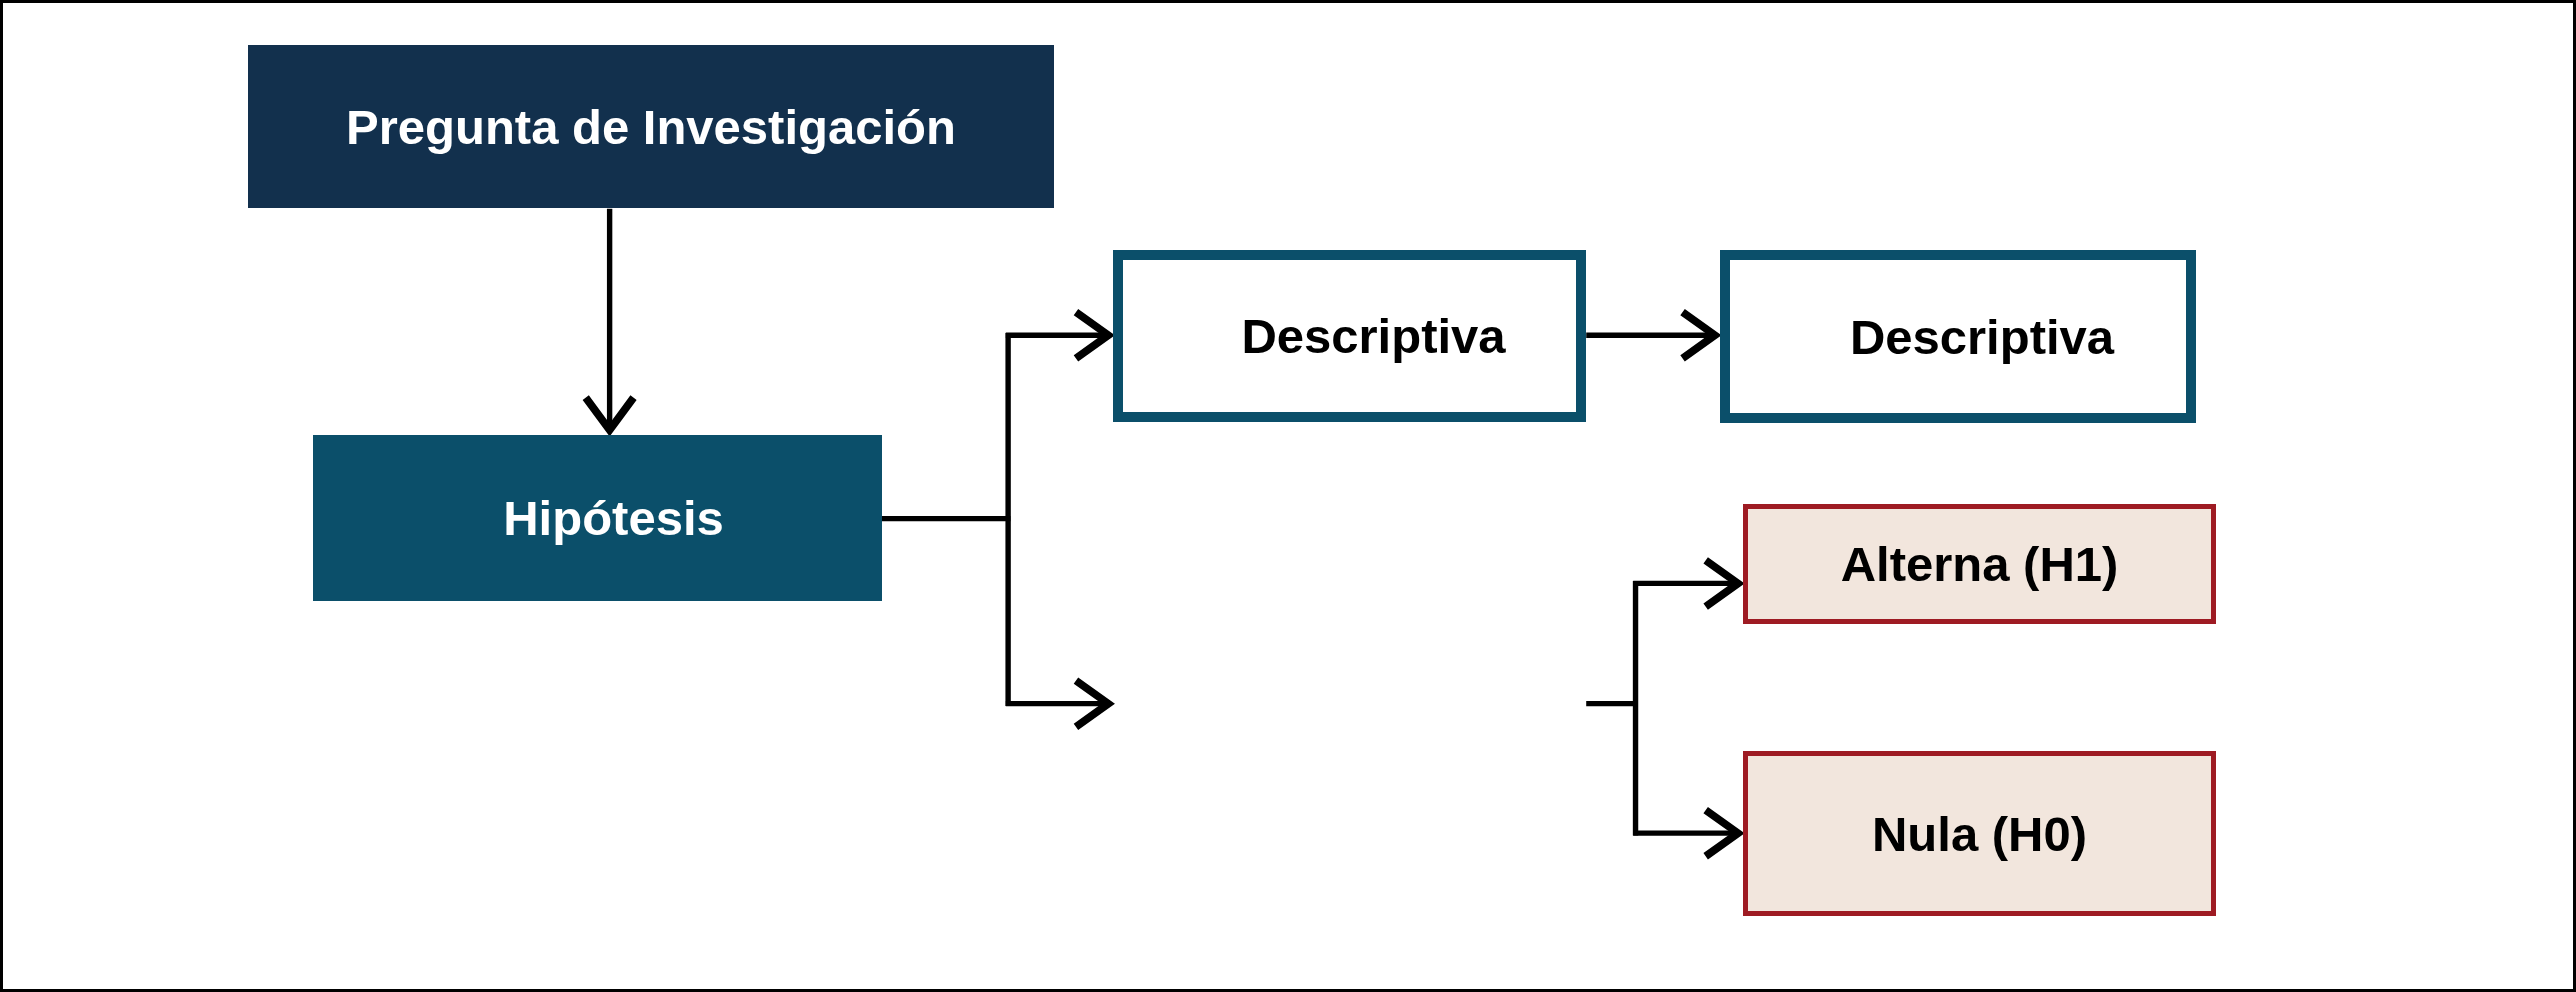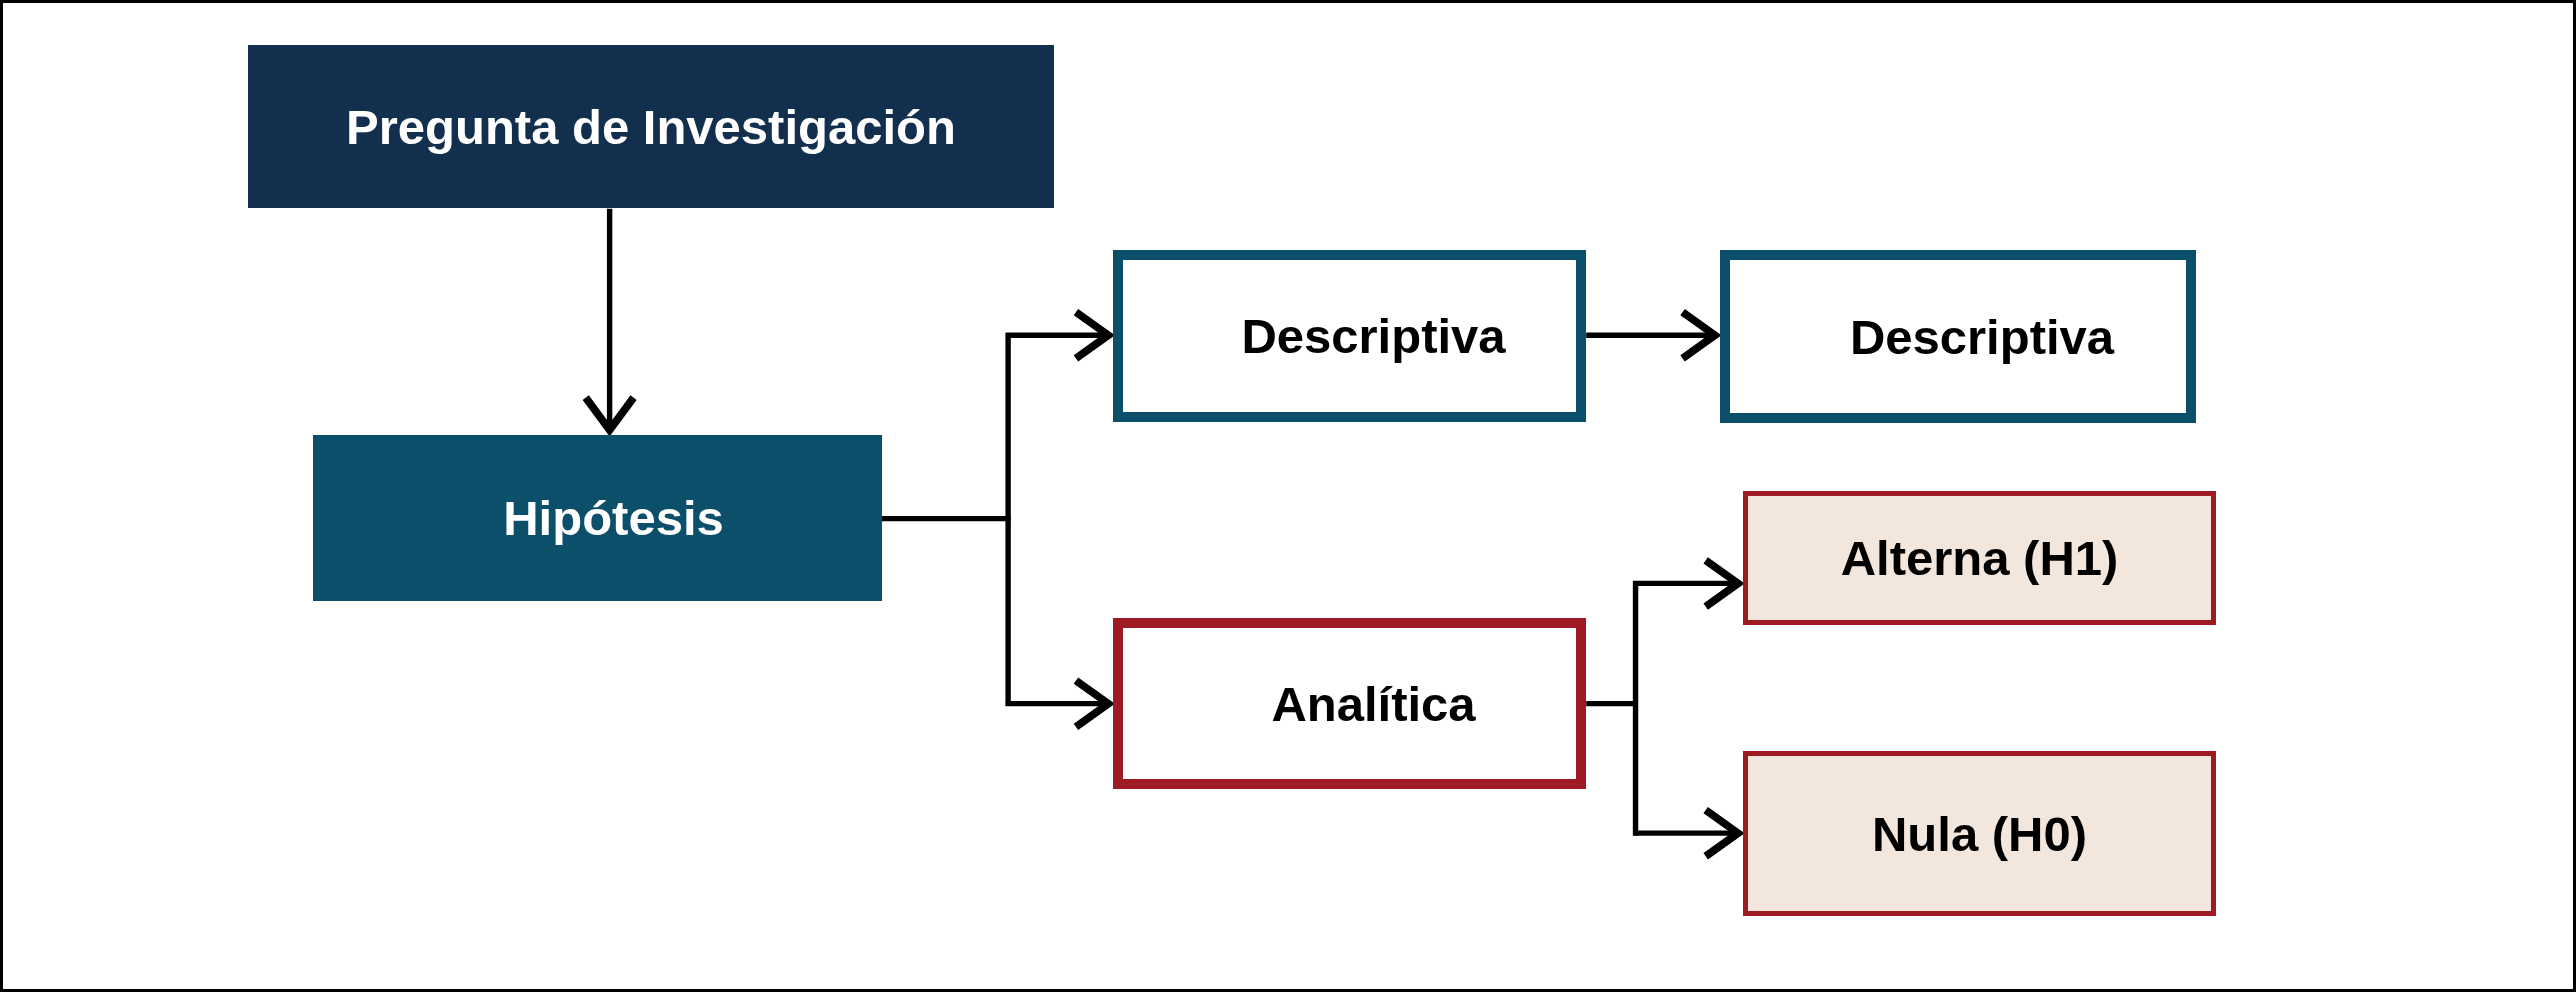--- a/index.html
+++ b/index.html
@@ -33,21 +33,21 @@
   }
   .node.border-thick { border-width: 10px; border-style: solid; padding-left: 48px; }
   .node.border-thin  { border-width: 5.4px;  border-style: solid; }
 
   
   .n-pregunta     { left: 245px;  top: 42px;  width: 806px; height: 163px; }
   .n-hipotesis    { left: 310px;  top: 432px; width: 569px;  height: 166px; padding-left: 32px; }
   .n-descriptiva1 { left: 1110px; top: 247px; width: 473px;  height: 172px; }
   .n-descriptiva2 { left: 1717px; top: 247px; width: 476px;  height: 173px; }
   .n-analitica    { left: 1110px; top: 615px; width: 473px;  height: 171px; }
-  .n-alterna      { left: 1740px; top: 488px; width: 473px;  height: 134px; }
+  .n-alterna      { left: 1740px; top: 501px; width: 473px;  height: 120px; }
   .n-nula         { left: 1740px; top: 748px; width: 473px;  height: 165px; }
 
   .edge-line    { stroke: #000000; stroke-width: 7px; fill: none; }
   .edge-chevron { stroke: #000000; stroke-width: 10px; fill: none; stroke-linejoin: miter; }
 </style>
 </head>
 <body>
 
 <div class="canvas" style="border-color: rgb(0, 0, 0); background: rgb(255, 255, 255);">
 
@@ -103,23 +103,20 @@
   </div>
 
   <div class="node border-thick n-descriptiva1" style="background: rgb(255, 255, 255); color: rgb(0, 0, 0); border-color: rgb(11, 79, 106);">
     <span>Descriptiva</span>
   </div>
 
   <div class="node border-thick n-descriptiva2" style="background: rgb(255, 255, 255); color: rgb(0, 0, 0); border-color: rgb(11, 79, 106);">
     <span>Descriptiva</span>
   </div>
 
-  <div class="node border-thick n-analitica" style="background: rgb(255, 255, 255); color: rgb(0, 0, 0); border-color: rgb(158, 27, 35);">
-    <span>Analítica</span>
-  </div>
 
   <div class="node border-thin n-alterna" style="background: rgb(242, 230, 221); color: rgb(0, 0, 0); border-color: rgb(158, 27, 35);">
     <span>Alterna (H1)</span>
   </div>
 
   <div class="node border-thin n-nula" style="background: rgb(242, 230, 221); color: rgb(0, 0, 0); border-color: rgb(158, 27, 35);">
     <span>Nula (H0)</span>
   </div>
 
 </div>

